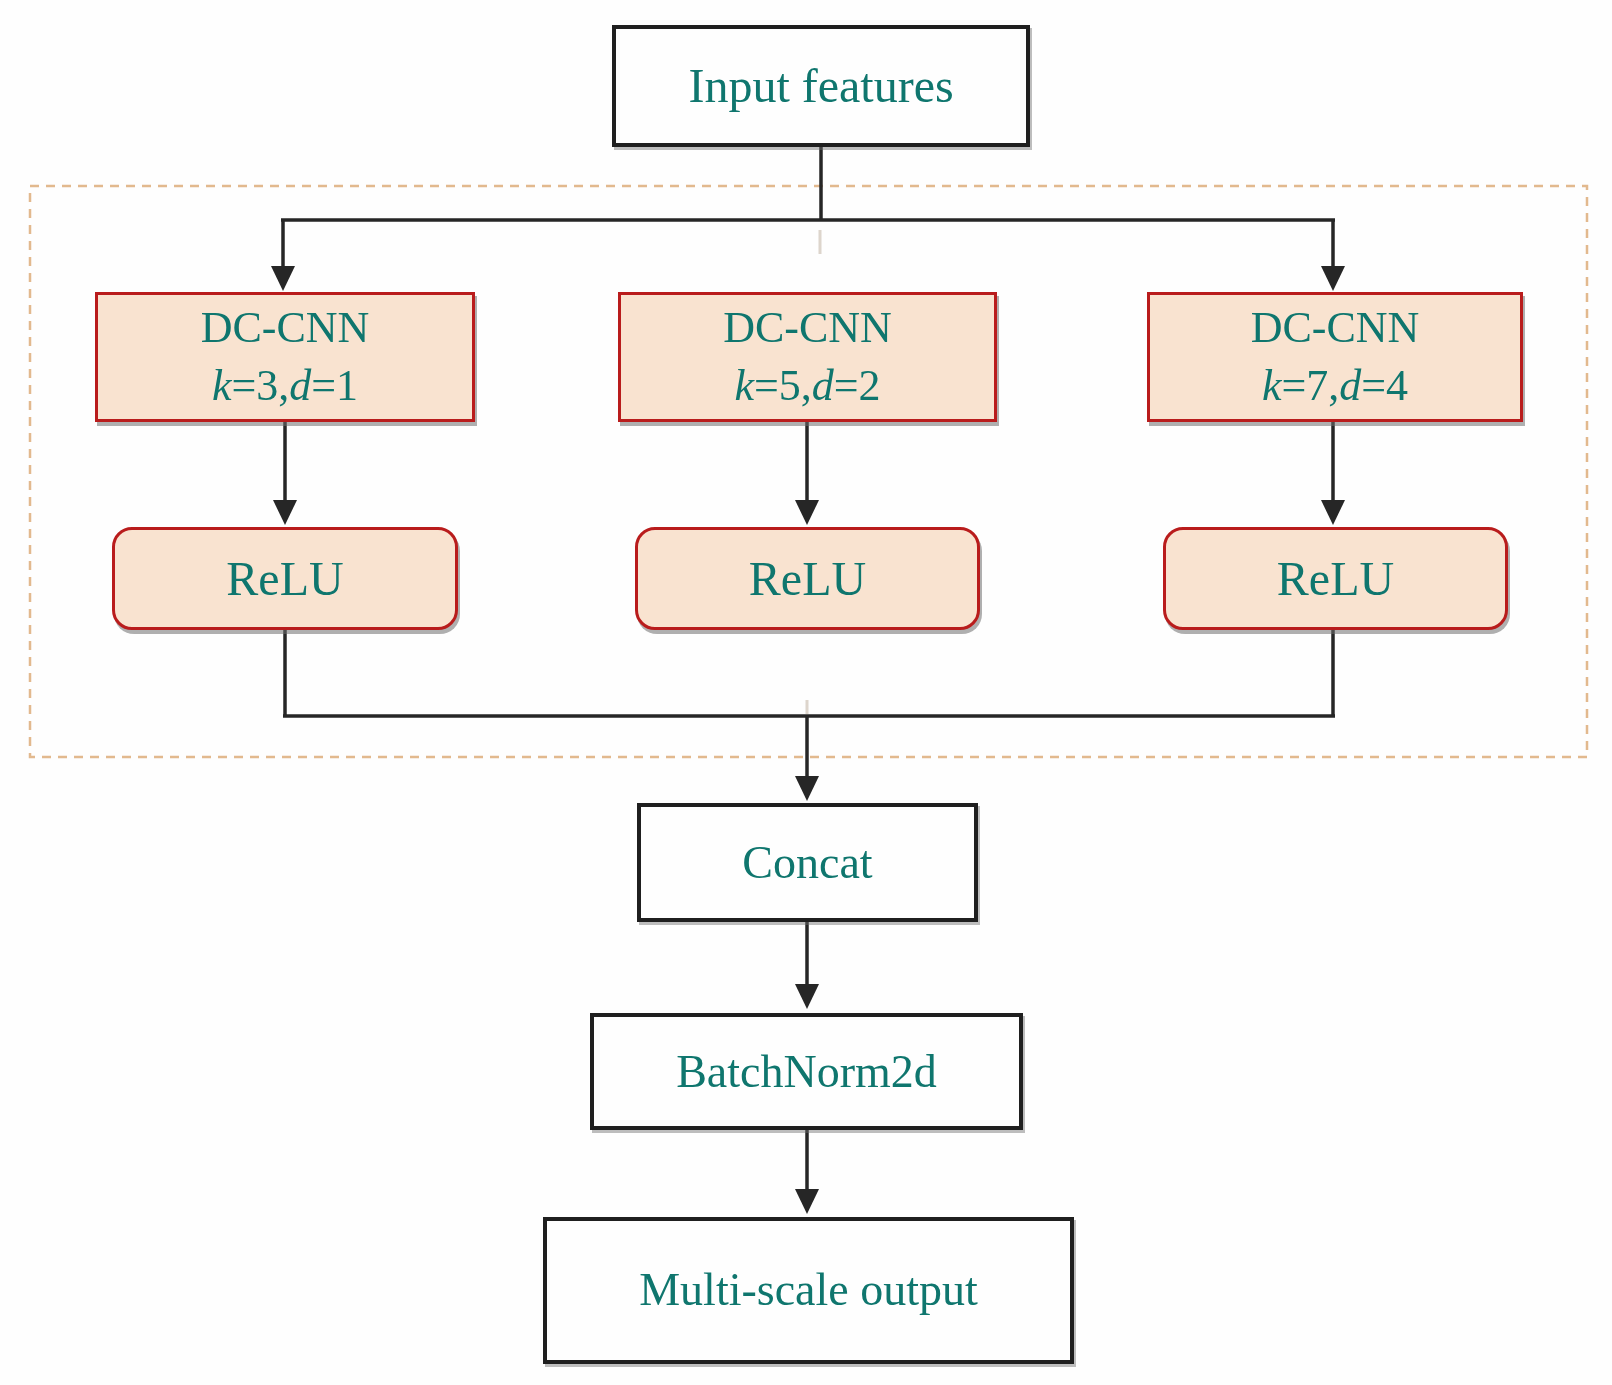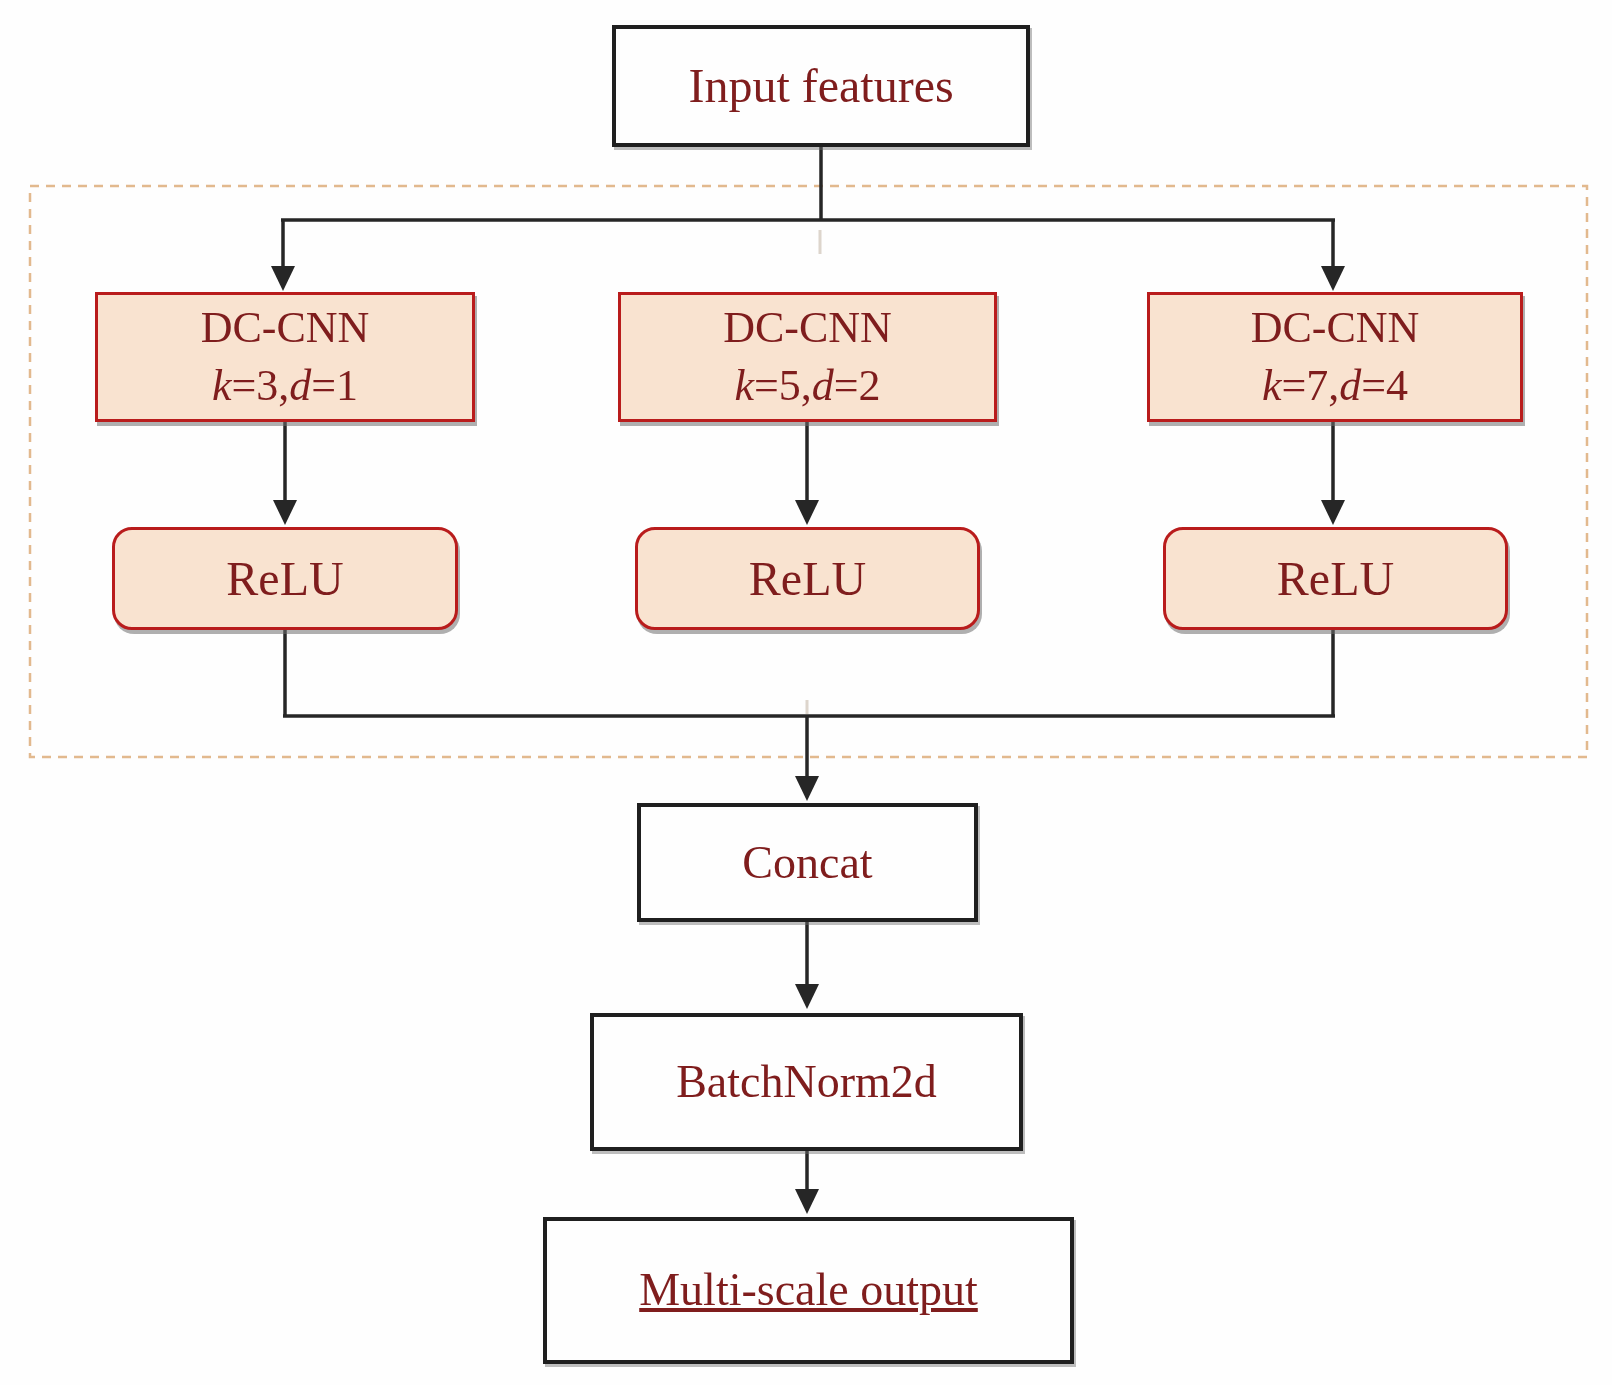--- a/index.html
+++ b/index.html
@@ -1,21 +1,21 @@
 <!DOCTYPE html>
 <html><head>
 <meta charset="utf-8">
 <style>
   html,body{margin:0;padding:0;background:#ffffff;}
   #figure{
     position:relative;
     width:1612px;height:1385px;
     background:#fefefe;
     font-family:"Liberation Serif","DejaVu Serif",serif;
-    color:#7f1d1d;
+    color:#0f766e;
     overflow:hidden;
   }
   #connectors{position:absolute;left:0;top:0;z-index:0;}
   .box{
     position:absolute;
     display:flex;flex-direction:column;
     align-items:center;justify-content:center;
     text-align:center;
     box-sizing:border-box;
     z-index:1;
@@ -40,22 +40,22 @@
   .it{font-style:italic;}
   
   #input-box    {left:612px; top:25px;   width:418px; height:122px;}
   #dccnn-box-1  {left:95px;  top:292px;  width:380px; height:130px;}
   #dccnn-box-2  {left:618px; top:292px;  width:379px; height:130px;}
   #dccnn-box-3  {left:1147px;top:292px;  width:376px; height:130px;}
   #relu-box-1   {left:112px; top:527px;  width:346px; height:103px;}
   #relu-box-2   {left:635px; top:527px;  width:345px; height:103px;}
   #relu-box-3   {left:1163px;top:527px;  width:345px; height:103px;}
   #concat-box   {left:637px; top:803px;  width:341px; height:119px;}
-  #batchnorm-box{left:590px; top:1013px; width:433px; height:138px;}
-  #output-box   {left:543px; top:1217px; width:531px; height:147px;text-decoration:underline;}
+  #batchnorm-box{left:590px; top:1013px; width:433px; height:117px;}
+  #output-box   {left:543px; top:1217px; width:531px; height:147px;}
 </style>
 </head>
 <body>
 
 <div id="figure">
 
   <svg id="connectors" width="1612" height="1385" viewBox="0 0 1612 1385" xmlns="http://www.w3.org/2000/svg">
 
     <rect x="30" y="186" width="1557" height="571" fill="none" stroke="#e2b98e" stroke-width="2.5" stroke-dasharray="9 7"></rect>
 

